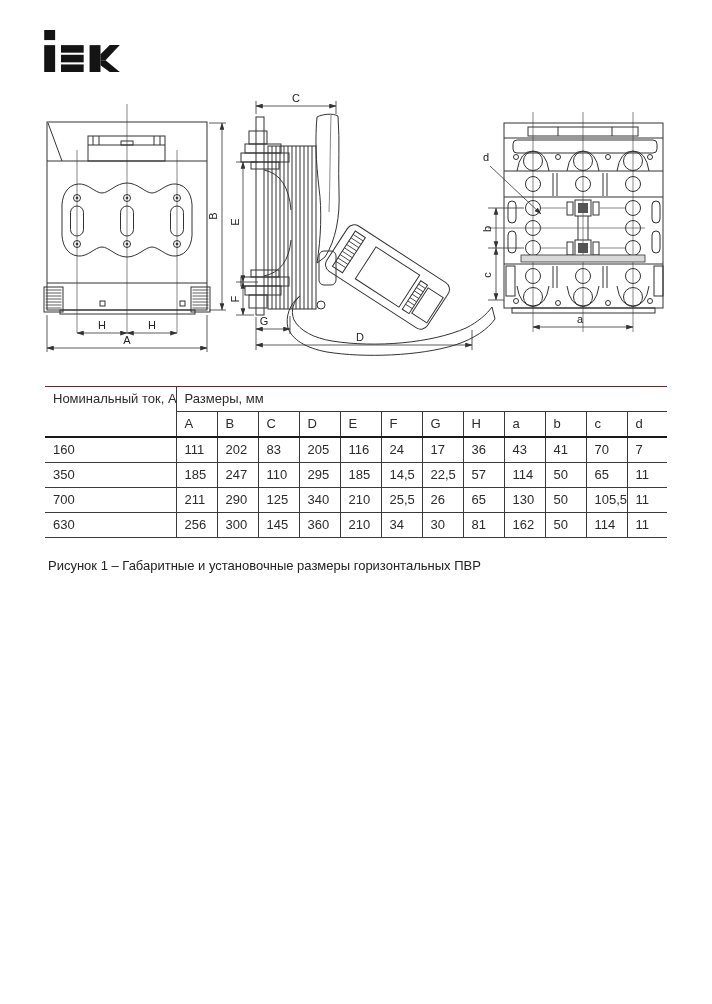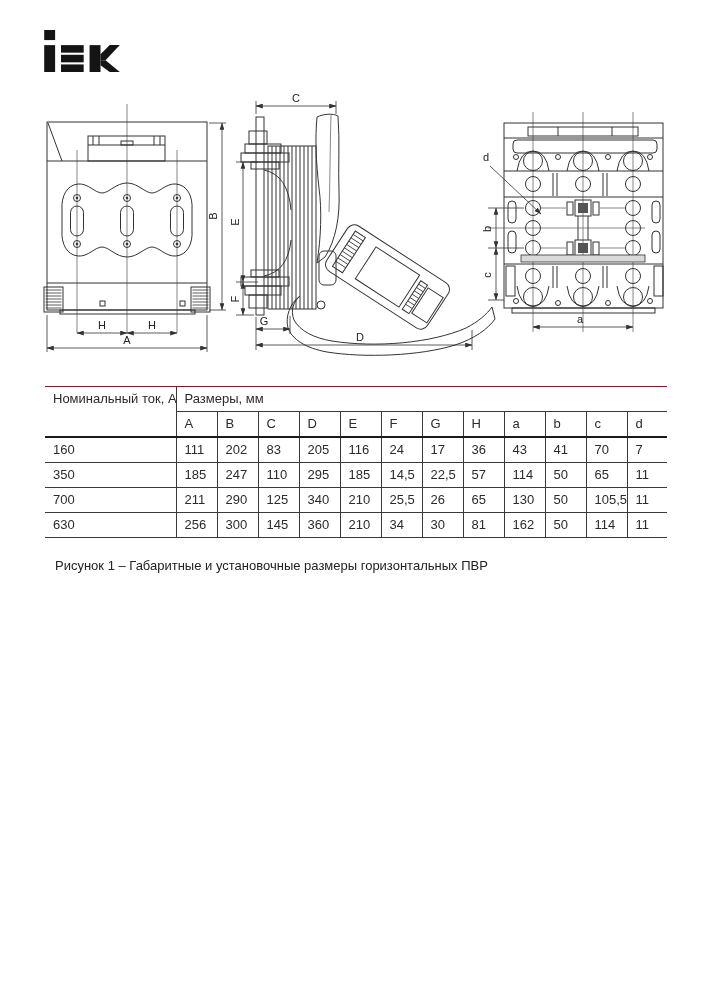--- a/index.html
+++ b/index.html
@@ -22,21 +22,21 @@
   }
   .dims-table th,.dims-table td{
     font-weight:normal;text-align:left;padding:4px 8px;line-height:16px;
     white-space:nowrap;overflow:hidden;
   }
   .dims-table th.c1{vertical-align:top;border-bottom:2px solid #1a1a1a;}
   .dims-table th.grp{border-left:1px solid #3a3a3a;border-bottom:1px solid #3a3a3a;margin-top:22px;}
   .dims-table th.h2{border-left:1px solid #3a3a3a;border-bottom:2px solid #1a1a1a;}
   .dims-table td{border-bottom:1px solid #3a3a3a;}
   .dims-table td.v{border-left:1px solid #3a3a3a;margin-left:8px;}
-  .caption{position:absolute;left:55px;top:558px;font-size:13px;color:#222;}
+  .caption{position:absolute;left:48px;top:558px;font-size:13px;color:#222;}
 </style>
 </head>
 <body>
 
 <div class="page">
 
   <svg class="logo" width="78" height="42" viewBox="0 0 90 50" role="img" aria-label="IEK">
     <g fill="#141414">
       <rect x="0" y="0" width="13" height="12"></rect>
       <rect x="0" y="18" width="13" height="32"></rect>

